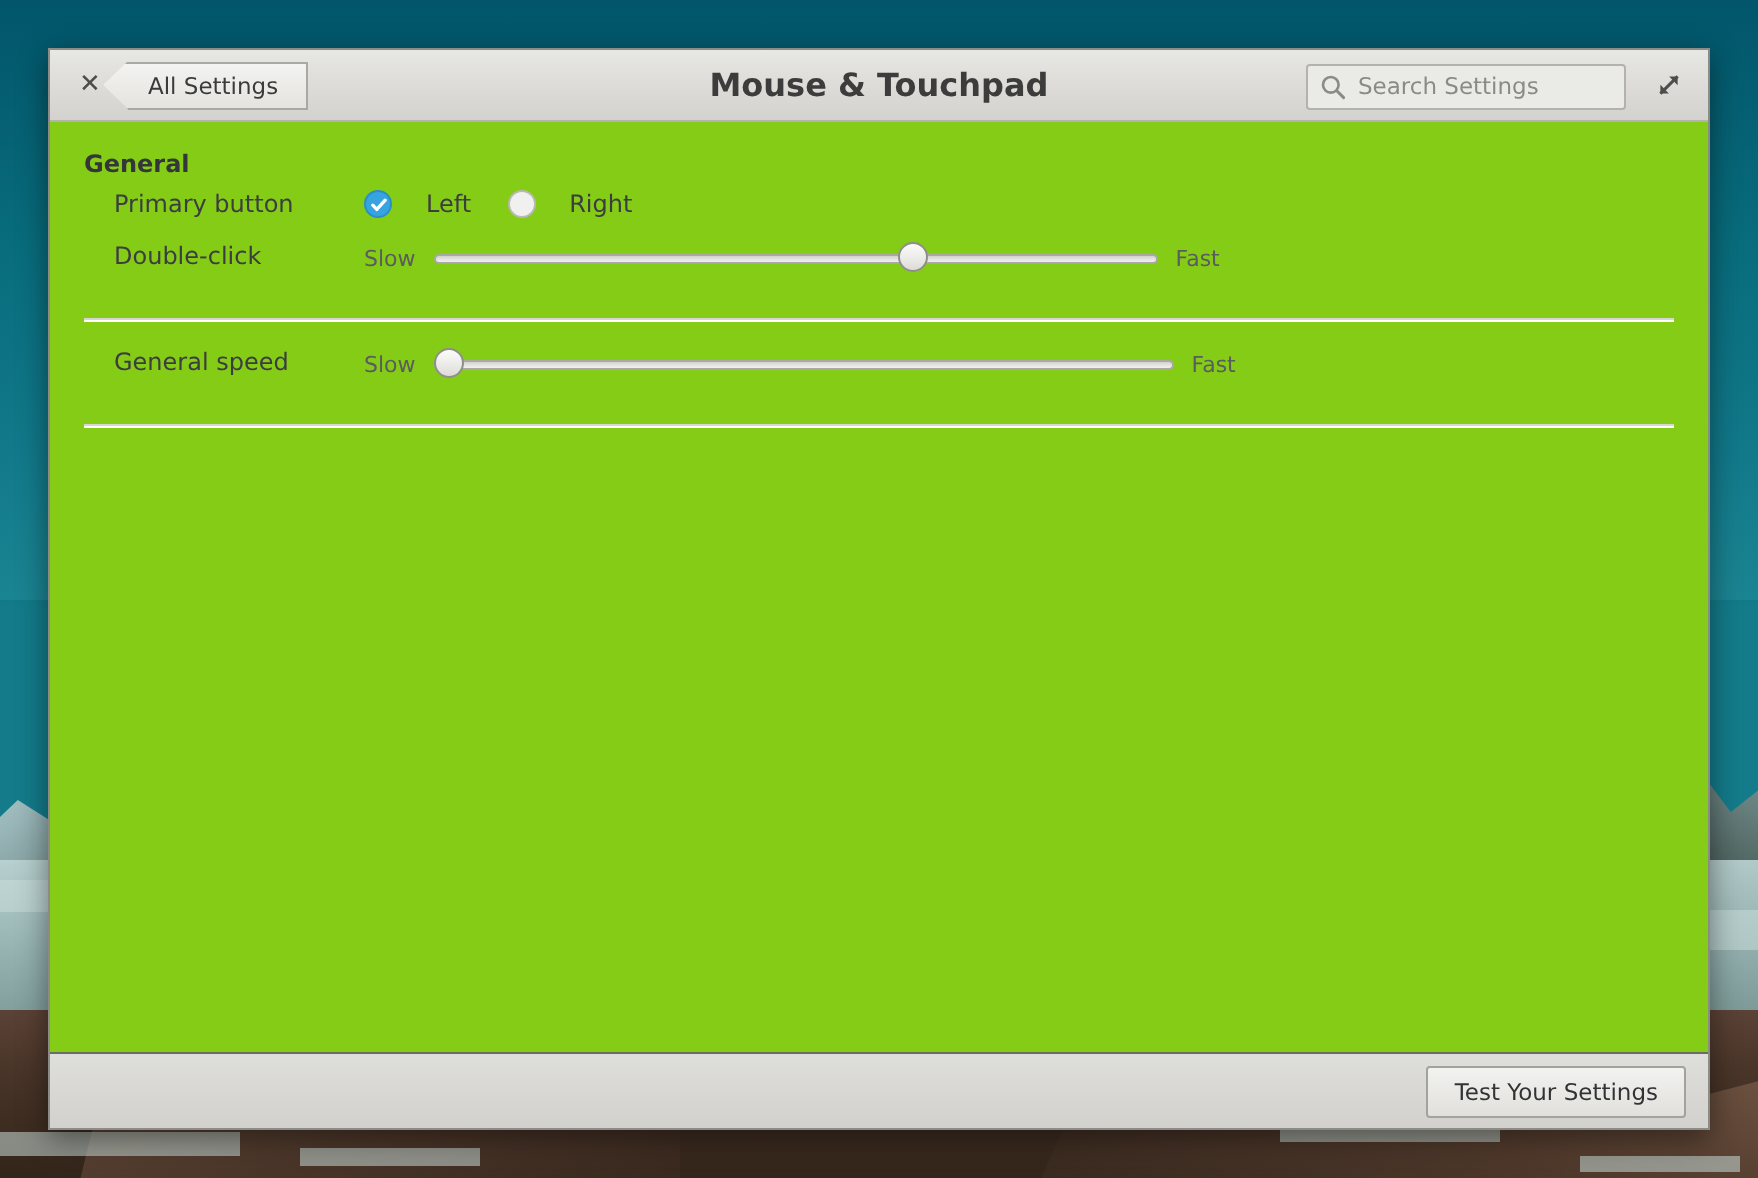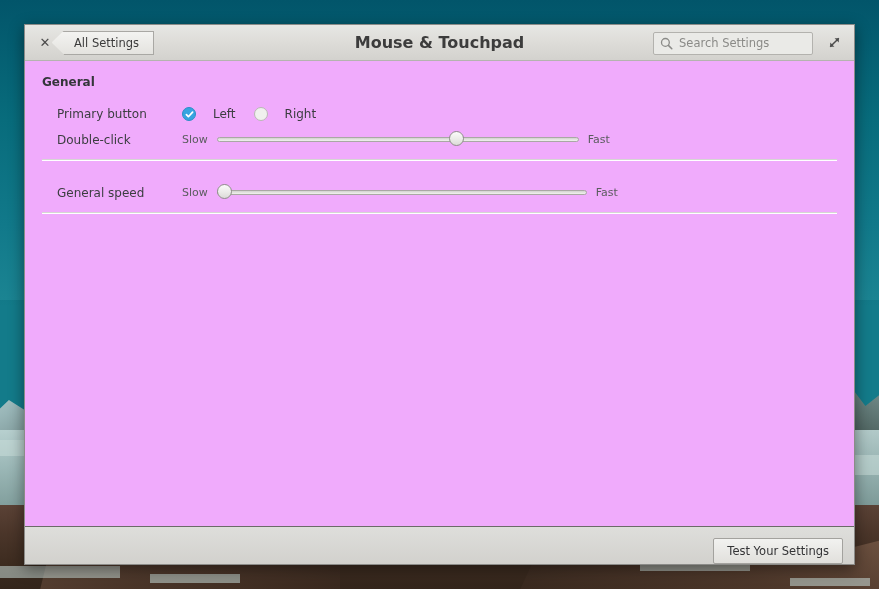--- a/index.html
+++ b/index.html
@@ -182,34 +182,34 @@
     margin-left: 8px;
     display: flex;
     align-items: center;
     justify-content: center;
     cursor: pointer;
   }
 
   
   .content {
     flex: 1 1 auto;
-    background: #f0abfc;
+    background: #84cc16;
     padding: 14px 0 0 0;
     overflow: hidden;
   }
   .section-title {
     font-size: 12px;
     font-weight: bold;
     color: #34363a;
     padding: 0 0 0 17px;
     margin: 0 0 6px 0;
   }
   .row {
     display: flex;
-    align-items: flex-end;
+    align-items: flex-start;
     height: 26px;
     padding-left: 17px;
   }
   .row-label {
     width: 140px;
     font-size: 12px;
     color: #3b3d40;
     padding-left: 15px;
     box-sizing: border-box;
   }
@@ -293,21 +293,21 @@
     border-bottom: 1px solid #ffffff;
     margin: 12px 17px 13px 17px;
   }
 
   
   .footer {
     flex: 0 0 38px;
     background: linear-gradient(180deg, #dededb 0%, #d2d1cd 100%);
     border-top: 1px solid #6b6b68;
     display: flex;
-    align-items: flex-end;
+    align-items: center;
     justify-content: flex-end;
     padding-right: 11px;
     box-sizing: border-box;
   }
   .footer-btn {
     height: 24px;
     padding: 0 13px;
     font-size: 11.5px;
     color: #333335;
     background: linear-gradient(180deg, #f2f2f0 0%, #e1e0dc 100%);

